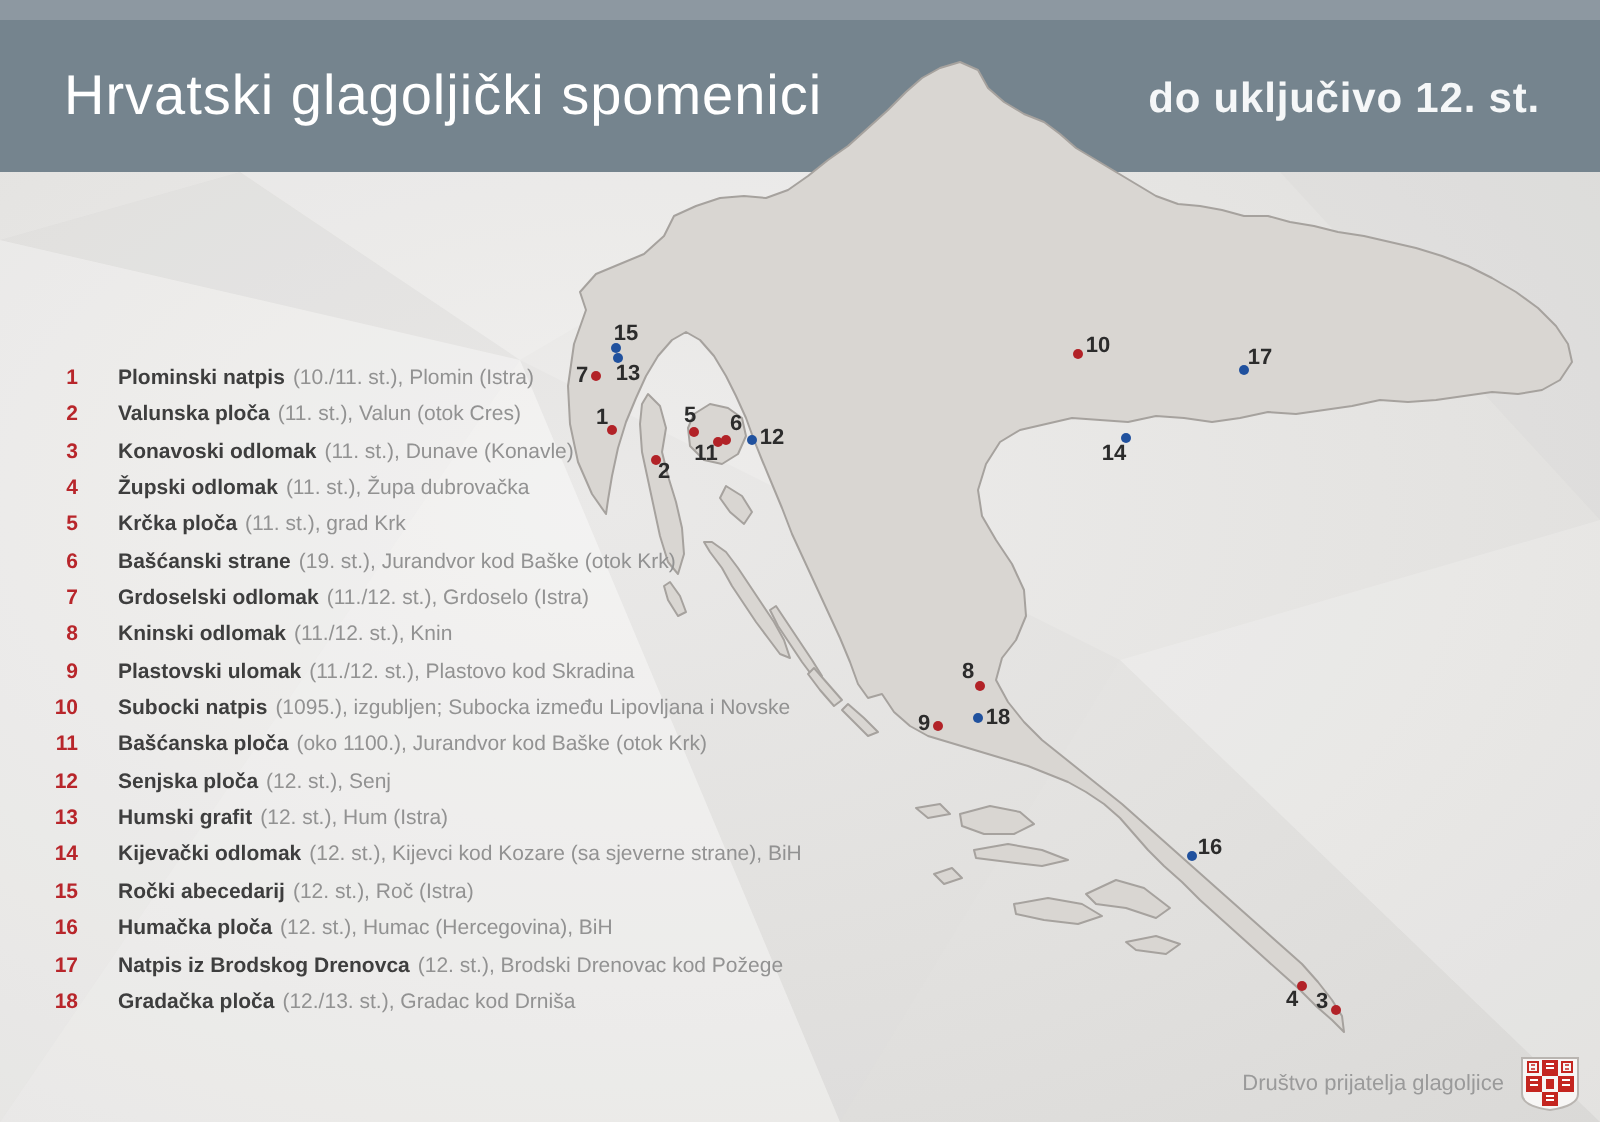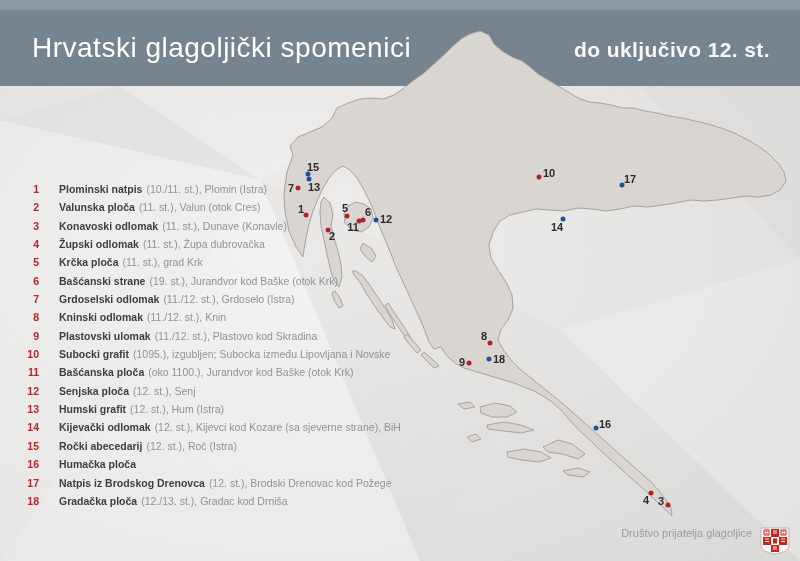--- a/index.html
+++ b/index.html
@@ -31,21 +31,21 @@
     font-size:11px;font-weight:bold;color:#2c2c2c;white-space:nowrap;
   }
   
   .monument-list{position:absolute;left:14px;top:183px;z-index:5;}
   .m-row{display:flex;align-items:baseline;height:18.35px;font-size:10.5px;white-space:nowrap;}
   .m-num{width:25px;text-align:right;color:var(--num-red,#b8262b);font-weight:bold;flex:none;}
   .m-name{margin-left:20px;color:#3e3e3e;font-weight:bold;}
   .m-details{margin-left:4px;color:#929292;}
   
   .footer-left{position:absolute;left:18px;top:527px;height:28px;display:flex;align-items:center;z-index:5;}
-  .footer-right{position:absolute;right:10px;top:527px;height:30px;display:flex;align-items:flex-start;z-index:5;}
+  .footer-right{position:absolute;right:10px;top:527px;height:30px;display:flex;align-items:center;z-index:5;}
   .footer-label{color:#9a9a9a;font-size:11px;}
   .footer-org{color:#8c8c8c;font-size:11.5px;}
   .crest{margin:0 6px 0 7px;}
   .dpg-logo{margin-left:8px;}
 </style>
 </head>
 <body>
 
 <div class="page" style="--num-red: #b8262b;">
 
@@ -179,21 +179,21 @@
         <span class="m-name">Kninski odlomak</span>
         <span class="m-details">(11./12. st.), Knin</span>
       </div>
       <div class="m-row">
         <span class="m-num">9</span>
         <span class="m-name">Plastovski ulomak</span>
         <span class="m-details">(11./12. st.), Plastovo kod Skradina</span>
       </div>
       <div class="m-row">
         <span class="m-num">10</span>
-        <span class="m-name">Subocki grafit</span>
+        <span class="m-name">Subocki natpis</span>
         <span class="m-details">(1095.), izgubljen; Subocka između Lipovljana i Novske</span>
       </div>
       <div class="m-row">
         <span class="m-num">11</span>
         <span class="m-name">Bašćanska ploča</span>
         <span class="m-details">(oko 1100.), Jurandvor kod Baške (otok Krk)</span>
       </div>
       <div class="m-row">
         <span class="m-num">12</span>
         <span class="m-name">Senjska ploča</span>
@@ -210,20 +210,21 @@
         <span class="m-details">(12. st.), Kijevci kod Kozare (sa sjeverne strane), BiH</span>
       </div>
       <div class="m-row">
         <span class="m-num">15</span>
         <span class="m-name">Ročki abecedarij</span>
         <span class="m-details">(12. st.), Roč (Istra)</span>
       </div>
       <div class="m-row">
         <span class="m-num">16</span>
         <span class="m-name">Humačka ploča</span>
+        <span class="m-details">(12. st.), Humac (Hercegovina), BiH</span>
       </div>
       <div class="m-row">
         <span class="m-num">17</span>
         <span class="m-name">Natpis iz Brodskog Drenovca</span>
         <span class="m-details">(12. st.), Brodski Drenovac kod Požege</span>
       </div>
       <div class="m-row">
         <span class="m-num">18</span>
         <span class="m-name">Gradačka ploča</span>
         <span class="m-details">(12./13. st.), Gradac kod Drniša</span>

